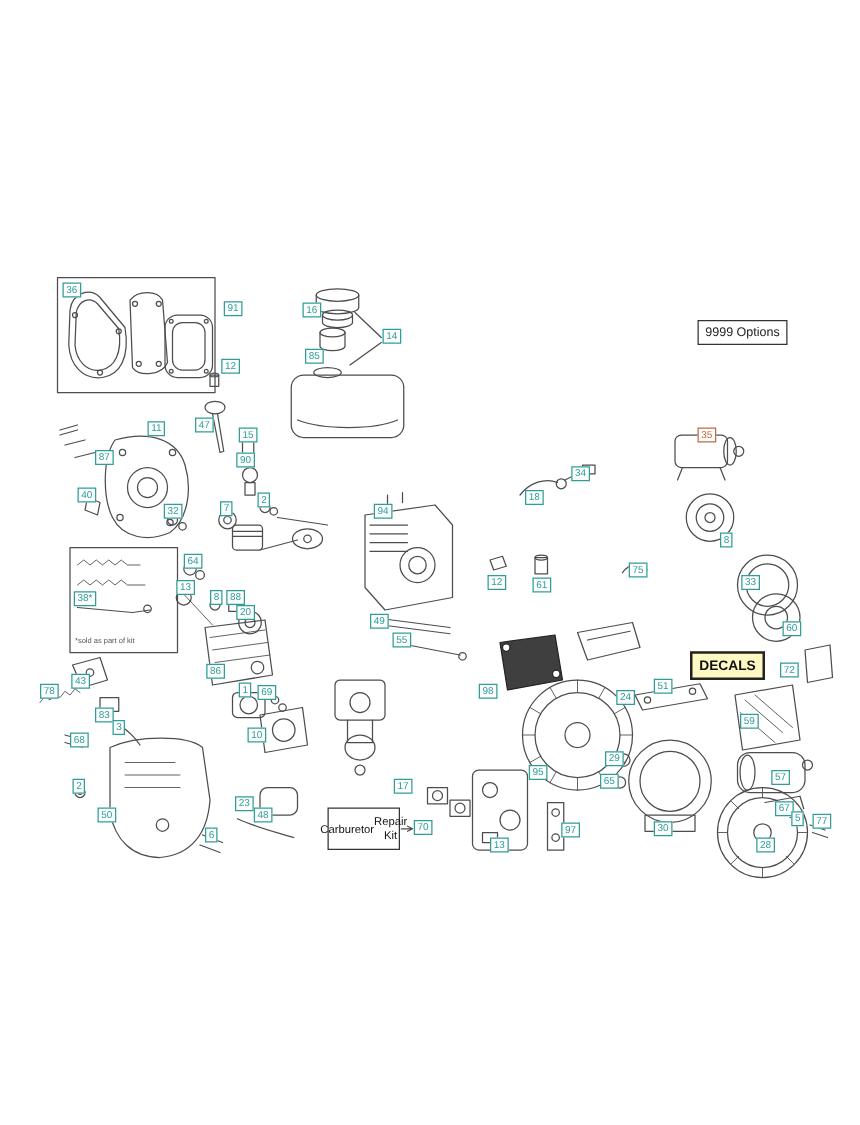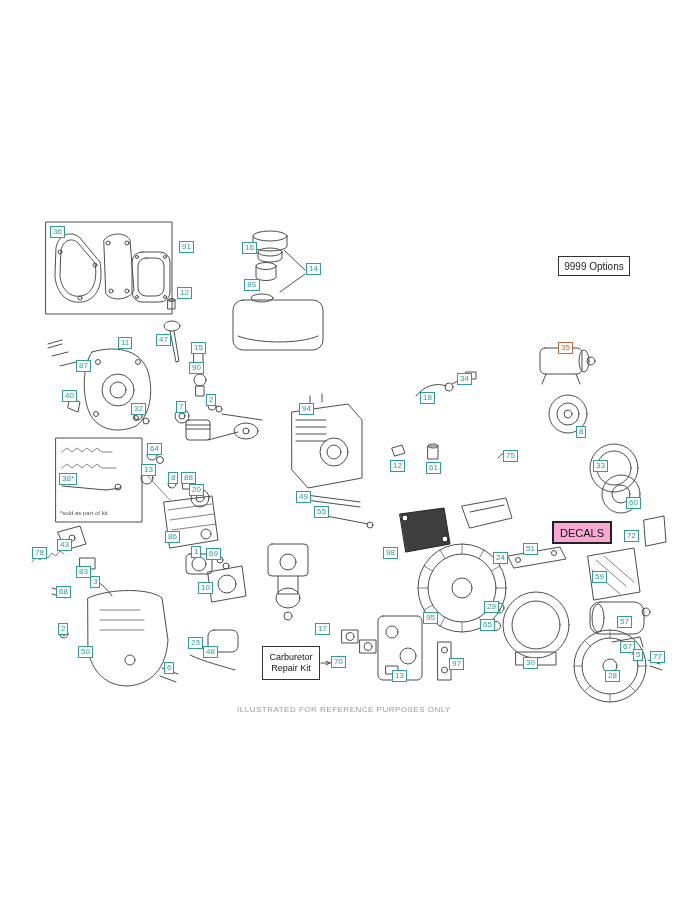--- a/index.html
+++ b/index.html
@@ -13,23 +13,23 @@
   #art .hole { fill:#ffffff; stroke:#222; }
   #art .thin { stroke-width:0.7; }
   .callout { position:absolute; border:1px solid var(--teal,#2f9e99); color:var(--teal,#2f9e99);
     background:#fdfdfd; font-size:8px; line-height:10px; padding:0 2px; min-width:9px;
     text-align:center; z-index:5; cursor:pointer; }
   .callout.hl { border-color:var(--orange,#c06a45); color:var(--orange,#c06a45); }
   .title { position:absolute; left:440px; top:222px; font-size:11px; color:#1a1a1a; z-index:4; }
   .options-box { position:absolute; left:558px; top:256px; width:72px; height:20px; border:1px solid #333;
     font-size:10px; display:flex; align-items:center; justify-content:center; color:#222; background:#fff; z-index:4; }
   .decals-box { position:absolute; left:552px; top:521px; width:60px; height:23px; border:2px solid #222;
-    font-size:11px; font-weight:normal; display:flex; align-items:center; justify-content:center; color:#111; background:#f9a8d4; z-index:4; }
+    font-size:11px; font-weight:bold; display:flex; align-items:center; justify-content:center; color:#111; background:#fef9c3; z-index:4; }
   .carb-box { position:absolute; left:262px; top:646px; width:58px; height:34px; border:1px solid #333;
-    font-size:9px; line-height:11px; display:flex; flex-direction:column; align-items:center; justify-content:center;
+    font-size:9px; line-height:11px; display:flex; align-items:center; justify-content:center;
     color:#111; text-align:center; background:#fff; z-index:4; }
   .kit-note { position:absolute; left:60px; top:510px; width:80px; font-size:6px; color:#555; z-index:4; }
   .footer { position:absolute; left:0; top:705px; width:688px; text-align:center; font-size:8px;
     color:#9a9a9a; letter-spacing:0.5px; z-index:4; }
 </style>
 </head>
 <body>
 
 <div id="canvas">
 
@@ -322,28 +322,27 @@
 
   <div class="decals-box">DECALS</div>
 
   <div class="carb-box">
     <span>Carburetor</span>
     <span>Repair Kit</span>
   </div>
 
   <div class="kit-note">*sold as part of kit</div>
 
-  <div class="footer">ILLUSTRATED FOR REFERENCE PURPOSES ONLY</div>
 
   <div id="callouts">
       <div class="callout" style="left: 50px; top: 226px;">36</div>
       <div class="callout" style="left: 179px; top: 241px;">91</div>
       <div class="callout" style="left: 242px; top: 242px;">16</div>
       <div class="callout" style="left: 306px; top: 263px;">14</div>
-      <div class="callout" style="left: 244px; top: 279px; font-family: Liberation Mono, monospace;">85</div>
+      <div class="callout" style="left: 244px; top: 279px;">85</div>
       <div class="callout" style="left: 177px; top: 287px;">12</div>
       <div class="callout" style="left: 156px; top: 334px;">47</div>
       <div class="callout" style="left: 118px; top: 337px;">11</div>
       <div class="callout" style="left: 191px; top: 342px;">15</div>
       <div class="callout hl" style="left: 558px; top: 342px;">35</div>
       <div class="callout" style="left: 76px; top: 360px;">87</div>
       <div class="callout" style="left: 189px; top: 362px;">90</div>
       <div class="callout" style="left: 457px; top: 373px;">34</div>
       <div class="callout" style="left: 62px; top: 390px;">40</div>
       <div class="callout" style="left: 420px; top: 392px;">18</div>

